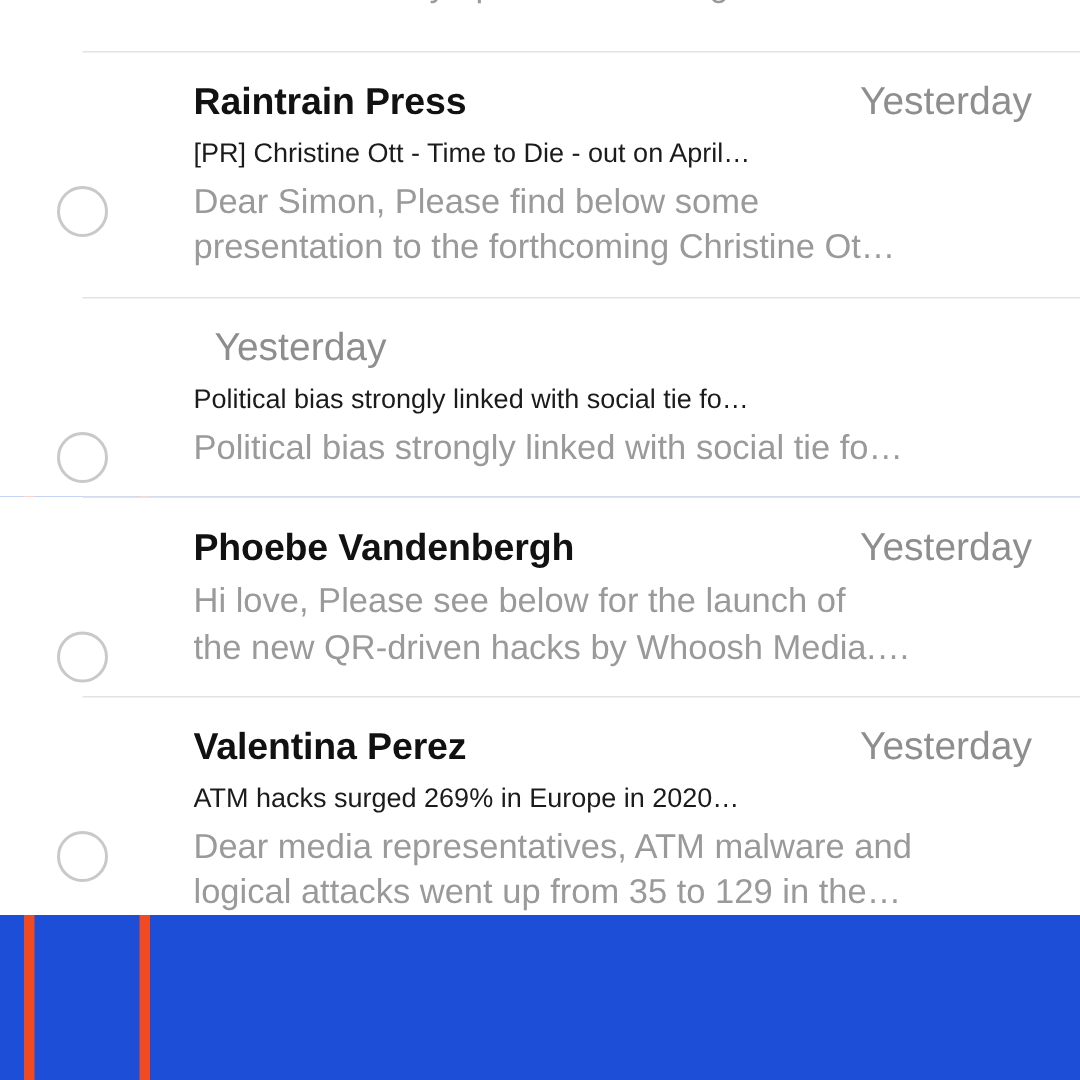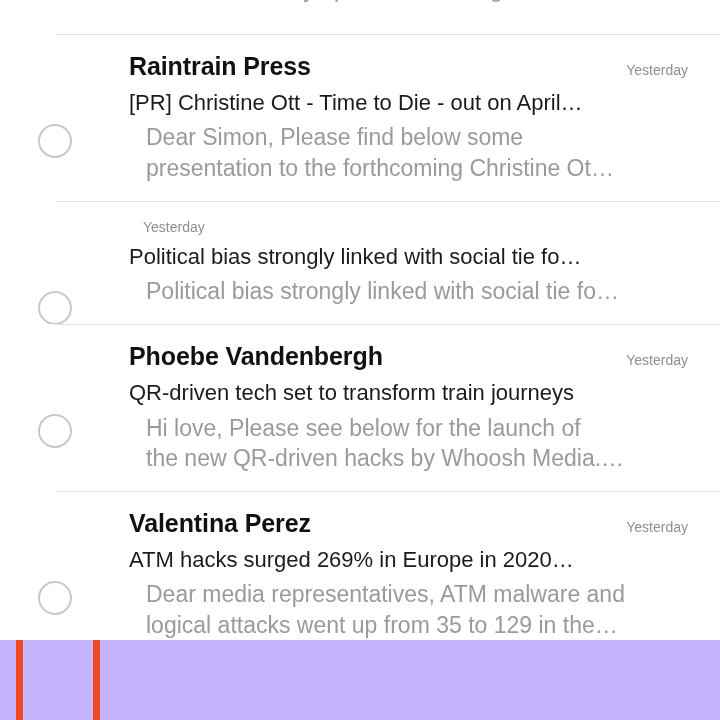--- a/index.html
+++ b/index.html
@@ -11,21 +11,21 @@
     width: 720px;
     height: 720px;
     overflow: hidden;
     font-family: "Liberation Sans", sans-serif;
     -webkit-font-smoothing: antialiased;
   }
   .screen {
     position: relative;
     width: 720px;
     height: 720px;
-    background: #c4b5fd;
+    background: #1d4ed8;
     overflow: hidden;
   }
   
   .edge-bar {
     position: absolute;
     top: 0;
     bottom: 0;
     width: 7px;
     background: #f04a23;
   }
@@ -75,48 +75,47 @@
     font-size: 25px;
     font-weight: bold;
     color: #111111;
     letter-spacing: -0.1px;
     white-space: nowrap;
     overflow: hidden;
     text-overflow: ellipsis;
     flex: 1 1 auto;
   }
   .date {
-    font-size: 14px;
+    font-size: 26px;
     color: #8e8e8e;
     margin-left: 14px;
     flex: 0 0 auto;
     white-space: nowrap;
     text-align: right;
   }
   .subject {
-    font-size: 22px;
+    font-size: 18px;
     color: #1b1b1b;
     margin-top: 8px;
     white-space: nowrap;
     overflow: hidden;
     text-overflow: ellipsis;
     line-height: 1.28;
   }
   .preview {
     font-size: 23px;
     color: #9a9a9a;
     margin-top: 5px;
     line-height: 1.32;
     overflow: hidden;
   }
   .preview .pline {
     white-space: nowrap;
     overflow: hidden;
     text-overflow: ellipsis;
-    margin-left: 17px;
   }
 
   
   .row.partial {
     height: 34px;
     overflow: hidden;
     padding-top: 0;
   }
   .row.partial .preview {
     margin-top: -26px;
@@ -170,21 +169,20 @@
       </div>
     </div>
 
     <div class="row full">
       <div class="divider"></div>
       <div class="select-circle"></div>
       <div class="row-head">
         <div class="sender">Phoebe Vandenbergh</div>
         <div class="date">Yesterday</div>
       </div>
-      <div class="subject">QR-driven tech set to transform train journeys</div>
       <div class="preview">
         <div class="pline">Hi love, Please see below for the launch of</div>
         <div class="pline">the new QR-driven hacks by Whoosh Media.…</div>
       </div>
     </div>
 
     <div class="row full last">
       <div class="divider"></div>
       <div class="select-circle"></div>
       <div class="row-head">

